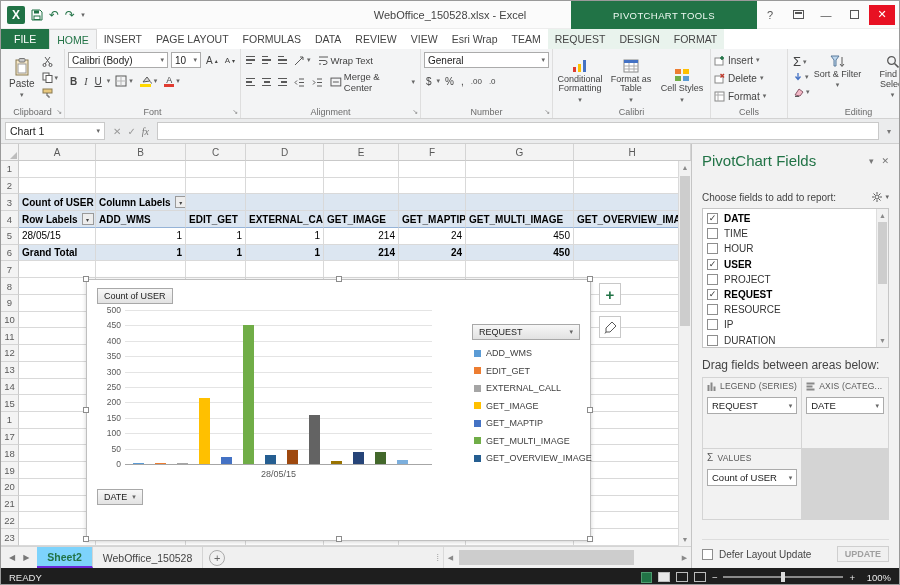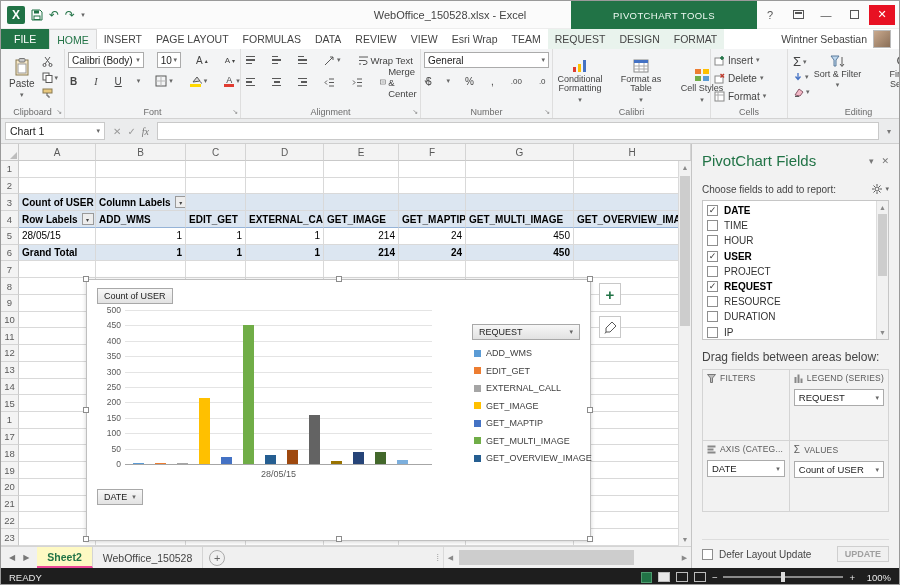--- a/index.html
+++ b/index.html
@@ -33,21 +33,21 @@
 
   
   .ribbon { height:70px; background:#F3F4F5; border-bottom:1px solid #D2D2D2; display:flex; font-size:10px; color:#444; }
   .rgroup { position:relative; border-right:1px solid #DEDEDE; padding:3px 3px 14px 3px; display:flex; flex-shrink:0; }
   .glabel { position:absolute; bottom:1px; left:0; right:0; text-align:center; font-size:9px; color:#6b6b6b; }
   .launcher { position:absolute; bottom:2px; right:2px; font-size:7px; color:#8a8a8a; }
   .bigbtn { display:flex; flex-direction:column; align-items:center; justify-content:center; gap:2px; padding:2px 5px; }
   .minicol { display:flex; flex-direction:column; justify-content:flex-start; gap:3px; padding:3px 2px; }
   .mini { display:flex; align-items:center; gap:2px; height:13px; }
   .vcol { display:flex; flex-direction:column; gap:2px; }
-  .hrow { display:flex; align-items:center; gap:13px; }
+  .hrow { display:flex; align-items:center; gap:3px; }
   .combo { background:#fff; border:1px solid #ABABAB; height:16px; display:flex; align-items:center; justify-content:space-between; padding:0 3px; font-size:10px; color:#222; }
   .dd { font-size:7px; color:#666; }
   .fmt-b { font-weight:bold; } .fmt-i { font-style:italic; font-family:"Liberation Serif",serif; } .fmt-u { text-decoration:underline; }
   .sbtn { display:flex; align-items:center; gap:2px; padding:0 2px; height:16px; }
   .albars { display:inline-flex; flex-direction:column; gap:2px; }
   .albars i { display:block; height:1.5px; background:#595959; }
   .stylebtn { display:flex; flex-direction:column; align-items:center; justify-content:flex-start; gap:2px; width:48px; text-align:center; font-size:9px; line-height:1.1; padding-top:3px; }
   .cellrow { display:flex; align-items:center; gap:3px; height:16px; }
   .bigtall { display:flex; flex-direction:column; align-items:center; gap:1px; width:52px; font-size:9px; text-align:center; line-height:1.1; padding-top:3px; }
   .sigma { font-size:13px; color:#444; line-height:1; }
@@ -97,42 +97,42 @@
   .sw { width:7px; height:7px; display:inline-block; flex-shrink:0; }
   .legtxt { font-size:9px; color:#404040; white-space:nowrap; }
   .legbtn { position:absolute; left:385px; top:44px; width:108px; height:16px; }
   .chart-side { position:absolute; left:598px; width:22px; height:22px; background:#fff; border:1px solid #C8C8C8; display:flex; align-items:center; justify-content:center; z-index:10; }
 
   
   .pane { width:210px; background:#F2F2F2; border-left:1px solid #C5C5C5; display:flex; flex-direction:column; padding:8px 10px 6px 10px; font-size:10px; color:#444; }
   .pane-head { display:flex; align-items:center; }
   .pane-title { font-size:15px; color:#217346; }
   .pane-icons { margin-left:auto; display:flex; gap:8px; color:#777; font-size:9px; }
-  .pane-sub { display:flex; align-items:center; margin-top:14px; }
+  .pane-sub { display:flex; align-items:center; margin-top:22px; }
   .gearbtn { margin-left:auto; display:flex; align-items:center; gap:2px; }
   .fieldsbox { position:relative; margin-top:5px; height:140px; background:#fff; border:1px solid #C6C6C6; overflow:hidden; padding:2px 14px 2px 4px; }
   .field { display:flex; align-items:center; gap:6px; height:15.2px; }
   .cb { width:11px; height:11px; border:1px solid #8E8E8E; background:#fff; font-size:9px; line-height:9px; color:#333; display:flex; align-items:center; justify-content:center; flex-shrink:0; }
   .flabel { font-size:10px; color:#333; }
   .flabel.bold { font-weight:bold; color:#000; }
   .fscroll { position:absolute; top:0; right:0; bottom:0; width:12px; background:#F1F1F1; border-left:1px solid #DDD; }
   .fthumb { position:absolute; top:13px; left:1px; right:1px; height:62px; background:#CDCDCD; }
   .draghint { margin-top:10px; font-size:12px; color:#444; }
   .areas { margin-top:5px; display:grid; grid-template-columns:1fr 1fr; grid-template-rows:70px 70px; gap:1px; background:#D4D4D4; border:1px solid #D4D4D4; }
   .area { background:#F2F2F2; padding:3px 4px; }
   .area-h { display:flex; align-items:center; gap:4px; font-size:8.5px; color:#595959; letter-spacing:.2px; white-space:nowrap; overflow:hidden; }
   .pill { margin-top:6px; background:#fff; border:1px solid #ABABAB; height:17px; display:flex; align-items:center; justify-content:space-between; padding:0 4px; font-size:9.5px; color:#222; }
   .pane-bottom { margin-top:auto; display:flex; align-items:center; gap:6px; padding-top:6px; border-top:1px solid #DDD; }
   .updbtn { margin-left:auto; border:1px solid #CFCFCF; background:#F0F0F0; color:#A0A0A0; font-size:9px; font-weight:bold; padding:2px 7px; }
 
   
   .sheetbar { height:22px; background:#F0F0F0; border-top:1px solid #D4D4D4; display:flex; align-items:stretch; font-size:10.5px; }
   .snav { display:flex; align-items:center; gap:8px; padding:0 8px; color:#777; font-size:8px; }
   .stab { display:flex; align-items:center; padding:0 10px; color:#444; border-right:1px solid #D4D4D4; }
-  .stab.on { background:#fef9c3; color:#217346; font-weight:bold; border-bottom:2px solid #ec4899; }
+  .stab.on { background:#7dd3fc; color:#217346; font-weight:bold; border-bottom:2px solid #6d28d9; }
   .newsheet { width:16px; height:16px; border:1px solid #AAA; border-radius:50%; color:#666; font-size:11px; display:flex; align-items:center; justify-content:center; align-self:center; margin-left:6px; }
   .hsplit { margin-left:auto; display:flex; align-items:center; color:#999; padding:0 4px; font-size:9px; }
   .hscroll { display:flex; align-items:center; width:248px; background:#F1F1F1; border-left:1px solid #DADADA; }
   .harr { width:13px; text-align:center; font-size:7px; color:#8a8a8a; }
   .htrack { flex:1; position:relative; height:100%; }
   .hthumb { position:absolute; left:2px; top:3px; bottom:3px; width:175px; background:#CDCDCD; }
 
   
   .statusbar { height:18px; background:#1E1E1E; color:#E8E8E8; display:flex; align-items:center; font-size:9.5px; padding:0 8px; }
   .sb-right { margin-left:auto; display:flex; align-items:center; gap:6px; }
@@ -185,24 +185,20 @@
         <div class="tab normal">FORMULAS</div>
         <div class="tab normal">DATA</div>
         <div class="tab normal">REVIEW</div>
         <div class="tab normal">VIEW</div>
         <div class="tab normal">Esri Wrap</div>
         <div class="tab normal">TEAM</div>
         <div class="tab contextual">REQUEST</div>
         <div class="tab contextual">DESIGN</div>
         <div class="tab contextual">FORMAT</div>
       </div>
-    <div class="userbox">
-      <span>Wintner Sebastian</span>
-      <span class="avatar"></span>
-    </div>
   </div>
 
   <div class="ribbon">
 
     <div class="rgroup" style="width:64px">
       <div class="bigbtn">
         <svg width="16" height="18" viewBox="0 0 16 18">
             <rect x="2" y="2" width="12" height="15" fill="#F7E9C9" stroke="#8a7a52"></rect>
             <rect x="5" y="0.5" width="6" height="3.5" rx="1" fill="#C9C9C9" stroke="#777"></rect>
             <rect x="4" y="6" width="8" height="9" fill="#fff" stroke="#999"></rect>
@@ -1315,43 +1311,35 @@
             <div class="field">
               <span class="cb">✓</span>
               <span class="flabel bold">REQUEST</span>
             </div>
             <div class="field">
               <span class="cb"></span>
               <span class="flabel">RESOURCE</span>
             </div>
             <div class="field">
               <span class="cb"></span>
-              <span class="flabel">DURATION</span>
+              <span class="flabel">IP</span>
             </div>
             <div class="field">
               <span class="cb"></span>
-              <span class="flabel">IP</span>
+              <span class="flabel">DURATION</span>
             </div>
           </div>
         <div class="fscroll">
           <div class="sarr">▲</div>
           <div class="fthumb"></div>
           <div class="sarr bottom">▼</div>
         </div>
       </div>
       <div class="draghint">Drag fields between areas below:</div>
       <div class="areas">
-        <div class="area">
-          <div class="area-h">
-              <svg width="9" height="9" viewBox="0 0 9 9">
-                <path d="M0.5 0.5 H8.5 L5.5 4 V8.5 L3.5 8.5 V4 Z" fill="#BDBDBD" stroke="#777"></path>
-              </svg>
-              <span>FILTERS</span>
-            </div>
-        </div>
         <div class="area">
           <div class="area-h">
               <svg width="9" height="9" viewBox="0 0 9 9">
                 <rect x="0.5" y="3" width="2" height="6" fill="#888"></rect>
                 <rect x="3.5" y="0.5" width="2" height="8.5" fill="#888"></rect>
                 <rect x="6.5" y="4.5" width="2" height="4.5" fill="#888"></rect>
               </svg>
               <span>LEGEND (SERIES)</span>
             </div>
           <div class="pill">

